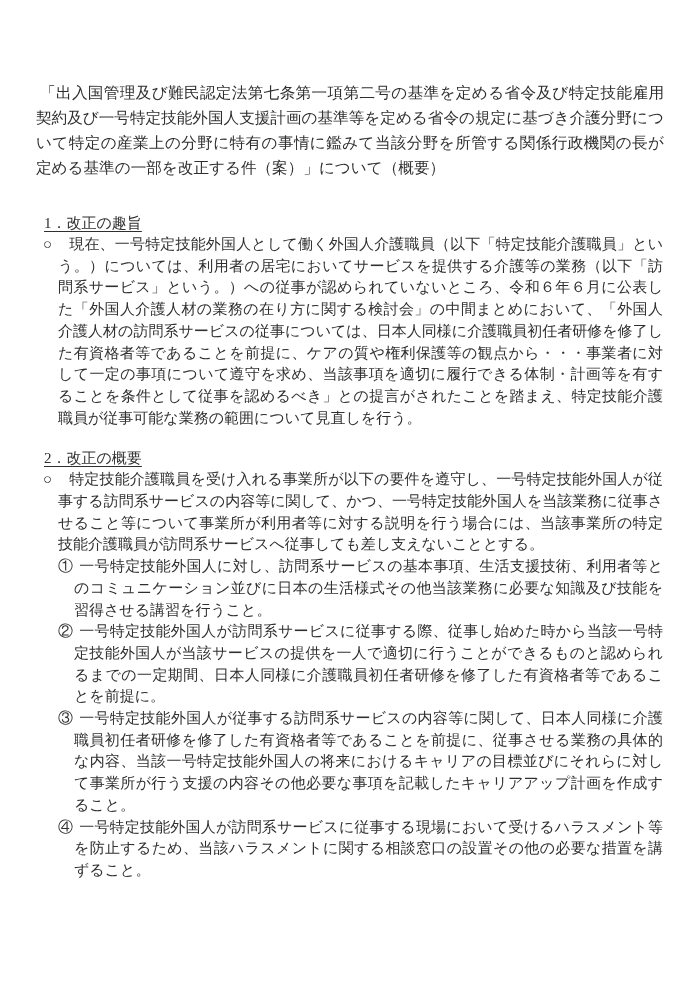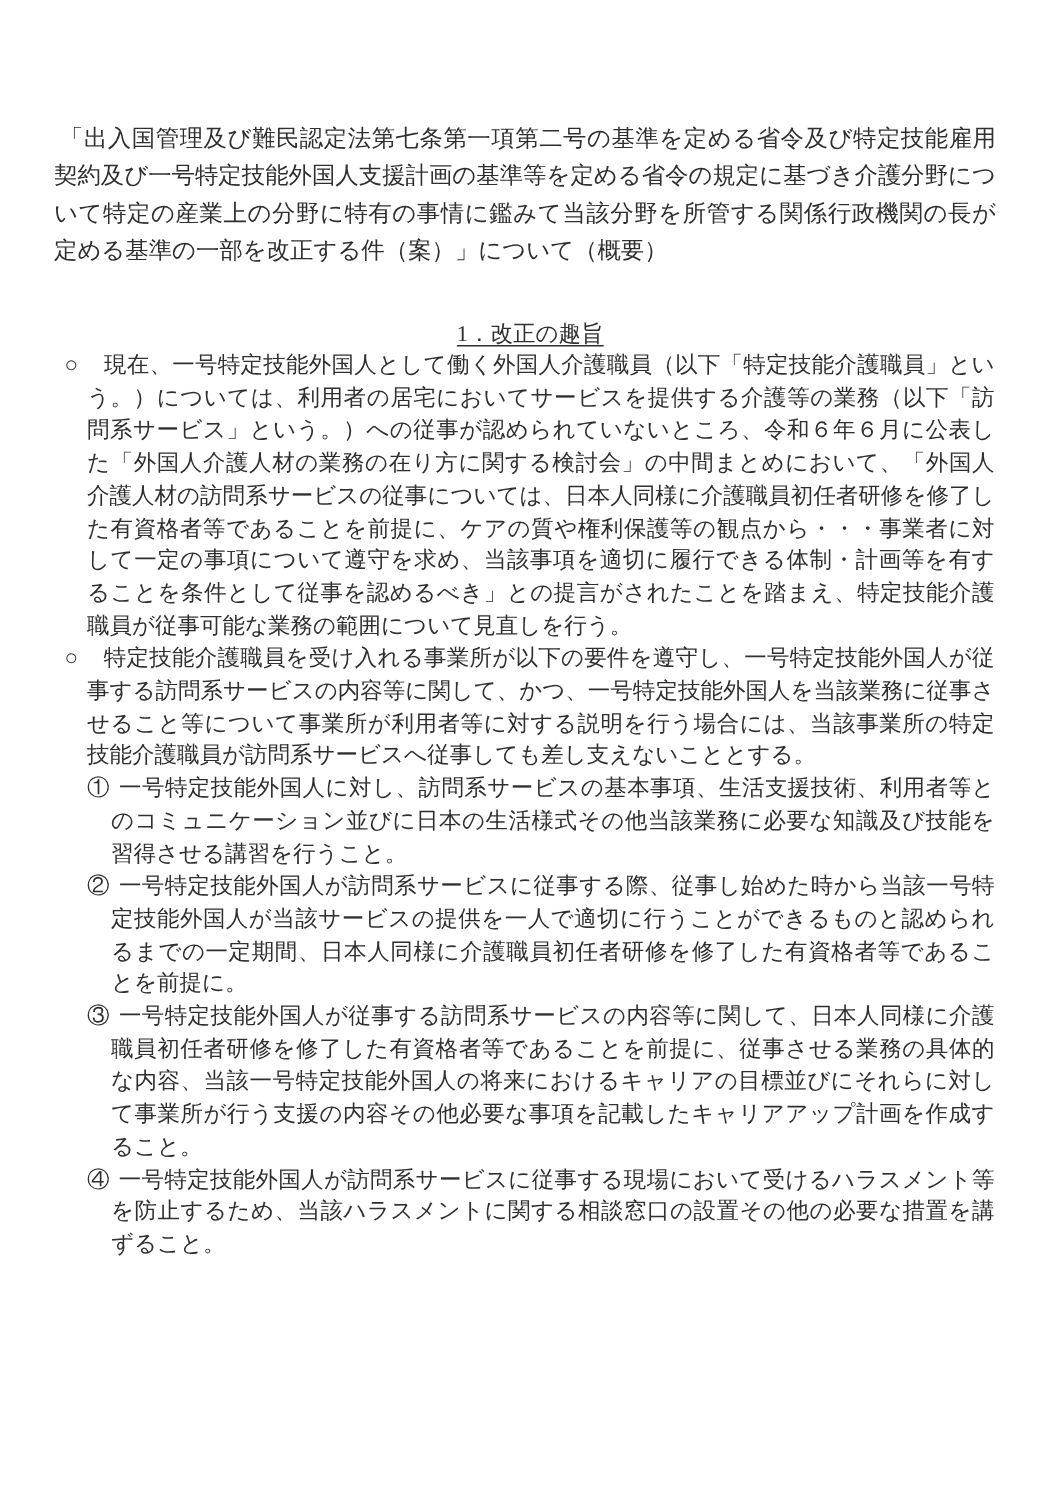--- a/index.html
+++ b/index.html
@@ -25,21 +25,20 @@
     font-size: 15.6px;
     line-height: 25px;
     text-align: justify;
     text-justify: inter-ideograph;
     text-indent: 4px;
   }
   .sec-heading {
     margin: 32px 37px 0 44px;
     font-size: 15px;
     line-height: 22px;
-    text-align: center;
   }
   .sec-heading.second {
     margin-top: 18px;
   }
   .sec-heading .u {
     text-decoration: underline;
     text-underline-offset: 3px;
   }
   .o-para {
     margin: 0 37px 0 58px;
@@ -69,20 +68,21 @@
 <body>
 
 <div class="page">
 
   <p class="doc-title">「出入国管理及び難民認定法第七条第一項第二号の基準を定める省令及び特定技能雇用契約及び一号特定技能外国人支援計画の基準等を定める省令の規定に基づき介護分野について特定の産業上の分野に特有の事情に鑑みて当該分野を所管する関係行政機関の長が定める基準の一部を改正する件（案）」について（概要）</p>
 
   <p class="sec-heading"><span class="u">1．改正の趣旨</span></p>
 
   <p class="o-para"><span class="marker">○</span><span>現在、一号特定技能外国人として働く外国人介護職員（以下「特定技能介護職員」という。）については、利用者の居宅においてサービスを提供する介護等の業務（以下「訪問系サービス」という。）への従事が認められていないところ、令和６年６月に公表した「外国人介護人材の業務の在り方に関する検討会」の中間まとめにおいて、「外国人介護人材の訪問系サービスの従事については、日本人同様に介護職員初任者研修を修了した有資格者等であることを前提に、ケアの質や権利保護等の観点から・・・事業者に対して一定の事項について遵守を求め、当該事項を適切に履行できる体制・計画等を有することを条件として従事を認めるべき」との提言がされたことを踏まえ、特定技能介護職員が従事可能な業務の範囲について見直しを行う。</span></p>
 
+  <p class="sec-heading second"><span class="u">2．改正の概要</span></p>
 
   <p class="o-para"><span class="marker">○</span><span>特定技能介護職員を受け入れる事業所が以下の要件を遵守し、一号特定技能外国人が従事する訪問系サービスの内容等に関して、かつ、一号特定技能外国人を当該業務に従事させること等について事業所が利用者等に対する説明を行う場合には、当該事業所の特定技能介護職員が訪問系サービスへ従事しても差し支えないこととする。</span></p>
 
   <p class="num-item"><span class="marker">①</span><span>一号特定技能外国人に対し、訪問系サービスの基本事項、生活支援技術、利用者等とのコミュニケーション並びに日本の生活様式その他当該業務に必要な知識及び技能を習得させる講習を行うこと。</span></p>
 
   <p class="num-item"><span class="marker">②</span><span>一号特定技能外国人が訪問系サービスに従事する際、従事し始めた時から当該一号特定技能外国人が当該サービスの提供を一人で適切に行うことができるものと認められるまでの一定期間、日本人同様に介護職員初任者研修を修了した有資格者等であることを前提に。</span></p>
 
   <p class="num-item"><span class="marker">③</span><span>一号特定技能外国人が従事する訪問系サービスの内容等に関して、日本人同様に介護職員初任者研修を修了した有資格者等であることを前提に、従事させる業務の具体的な内容、当該一号特定技能外国人の将来におけるキャリアの目標並びにそれらに対して事業所が行う支援の内容その他必要な事項を記載したキャリアアップ計画を作成すること。</span></p>
 
   <p class="num-item"><span class="marker">④</span><span>一号特定技能外国人が訪問系サービスに従事する現場において受けるハラスメント等を防止するため、当該ハラスメントに関する相談窓口の設置その他の必要な措置を講ずること。</span></p>

